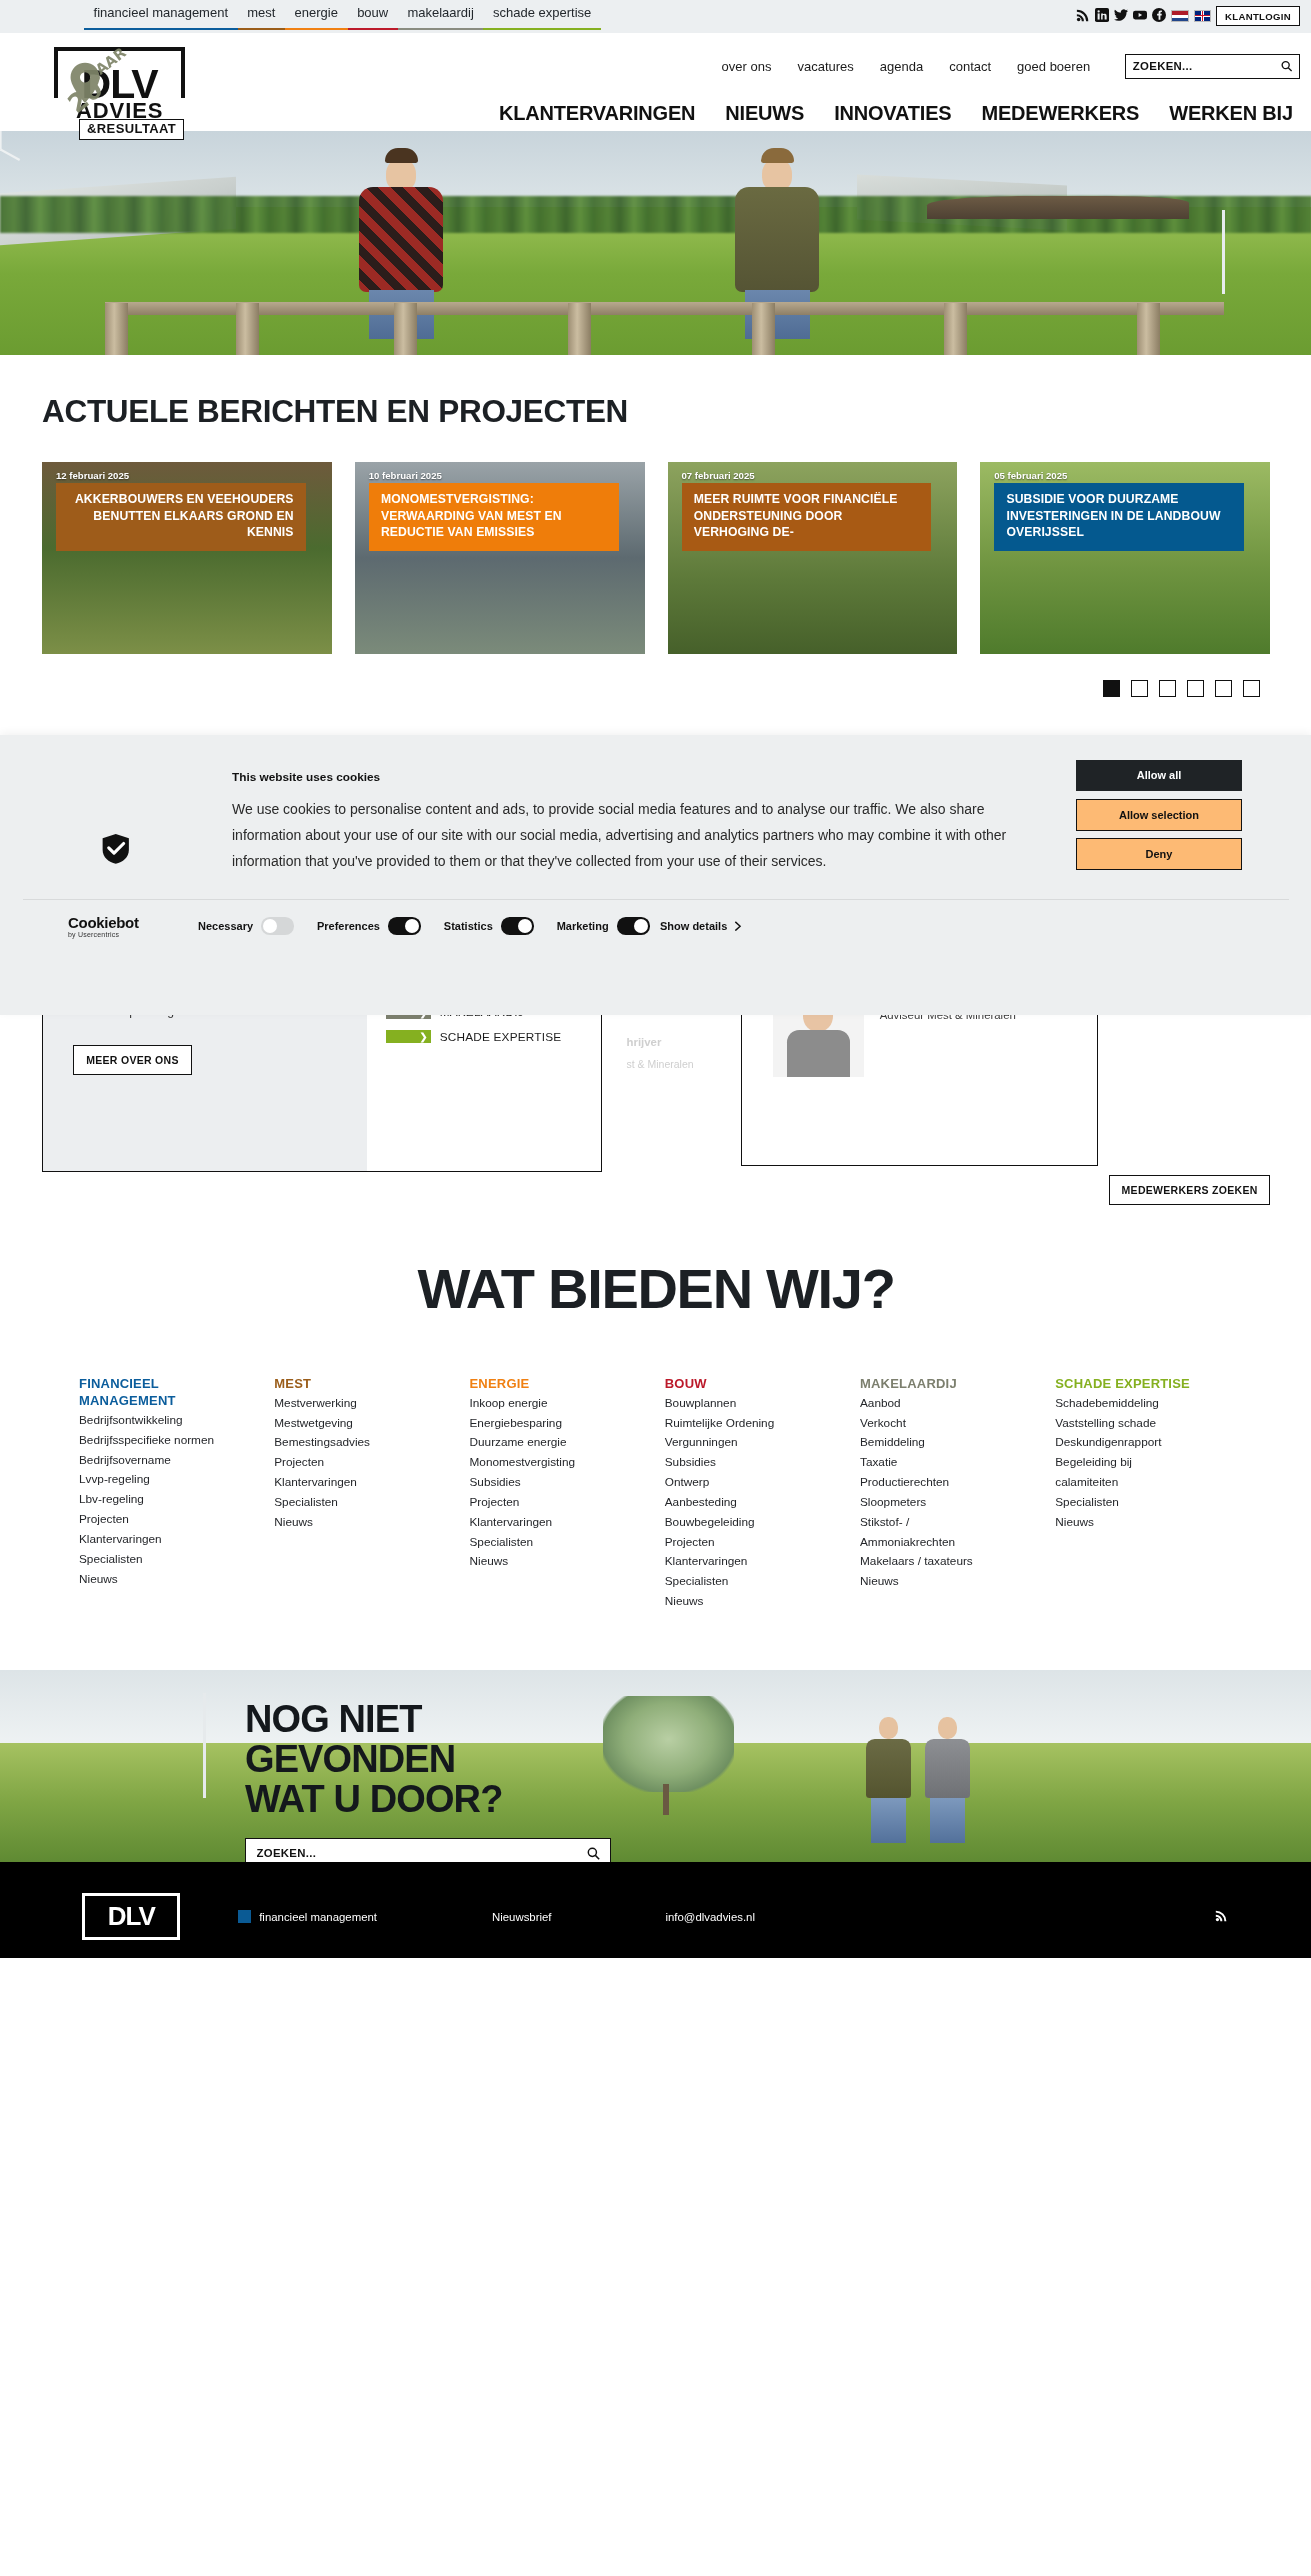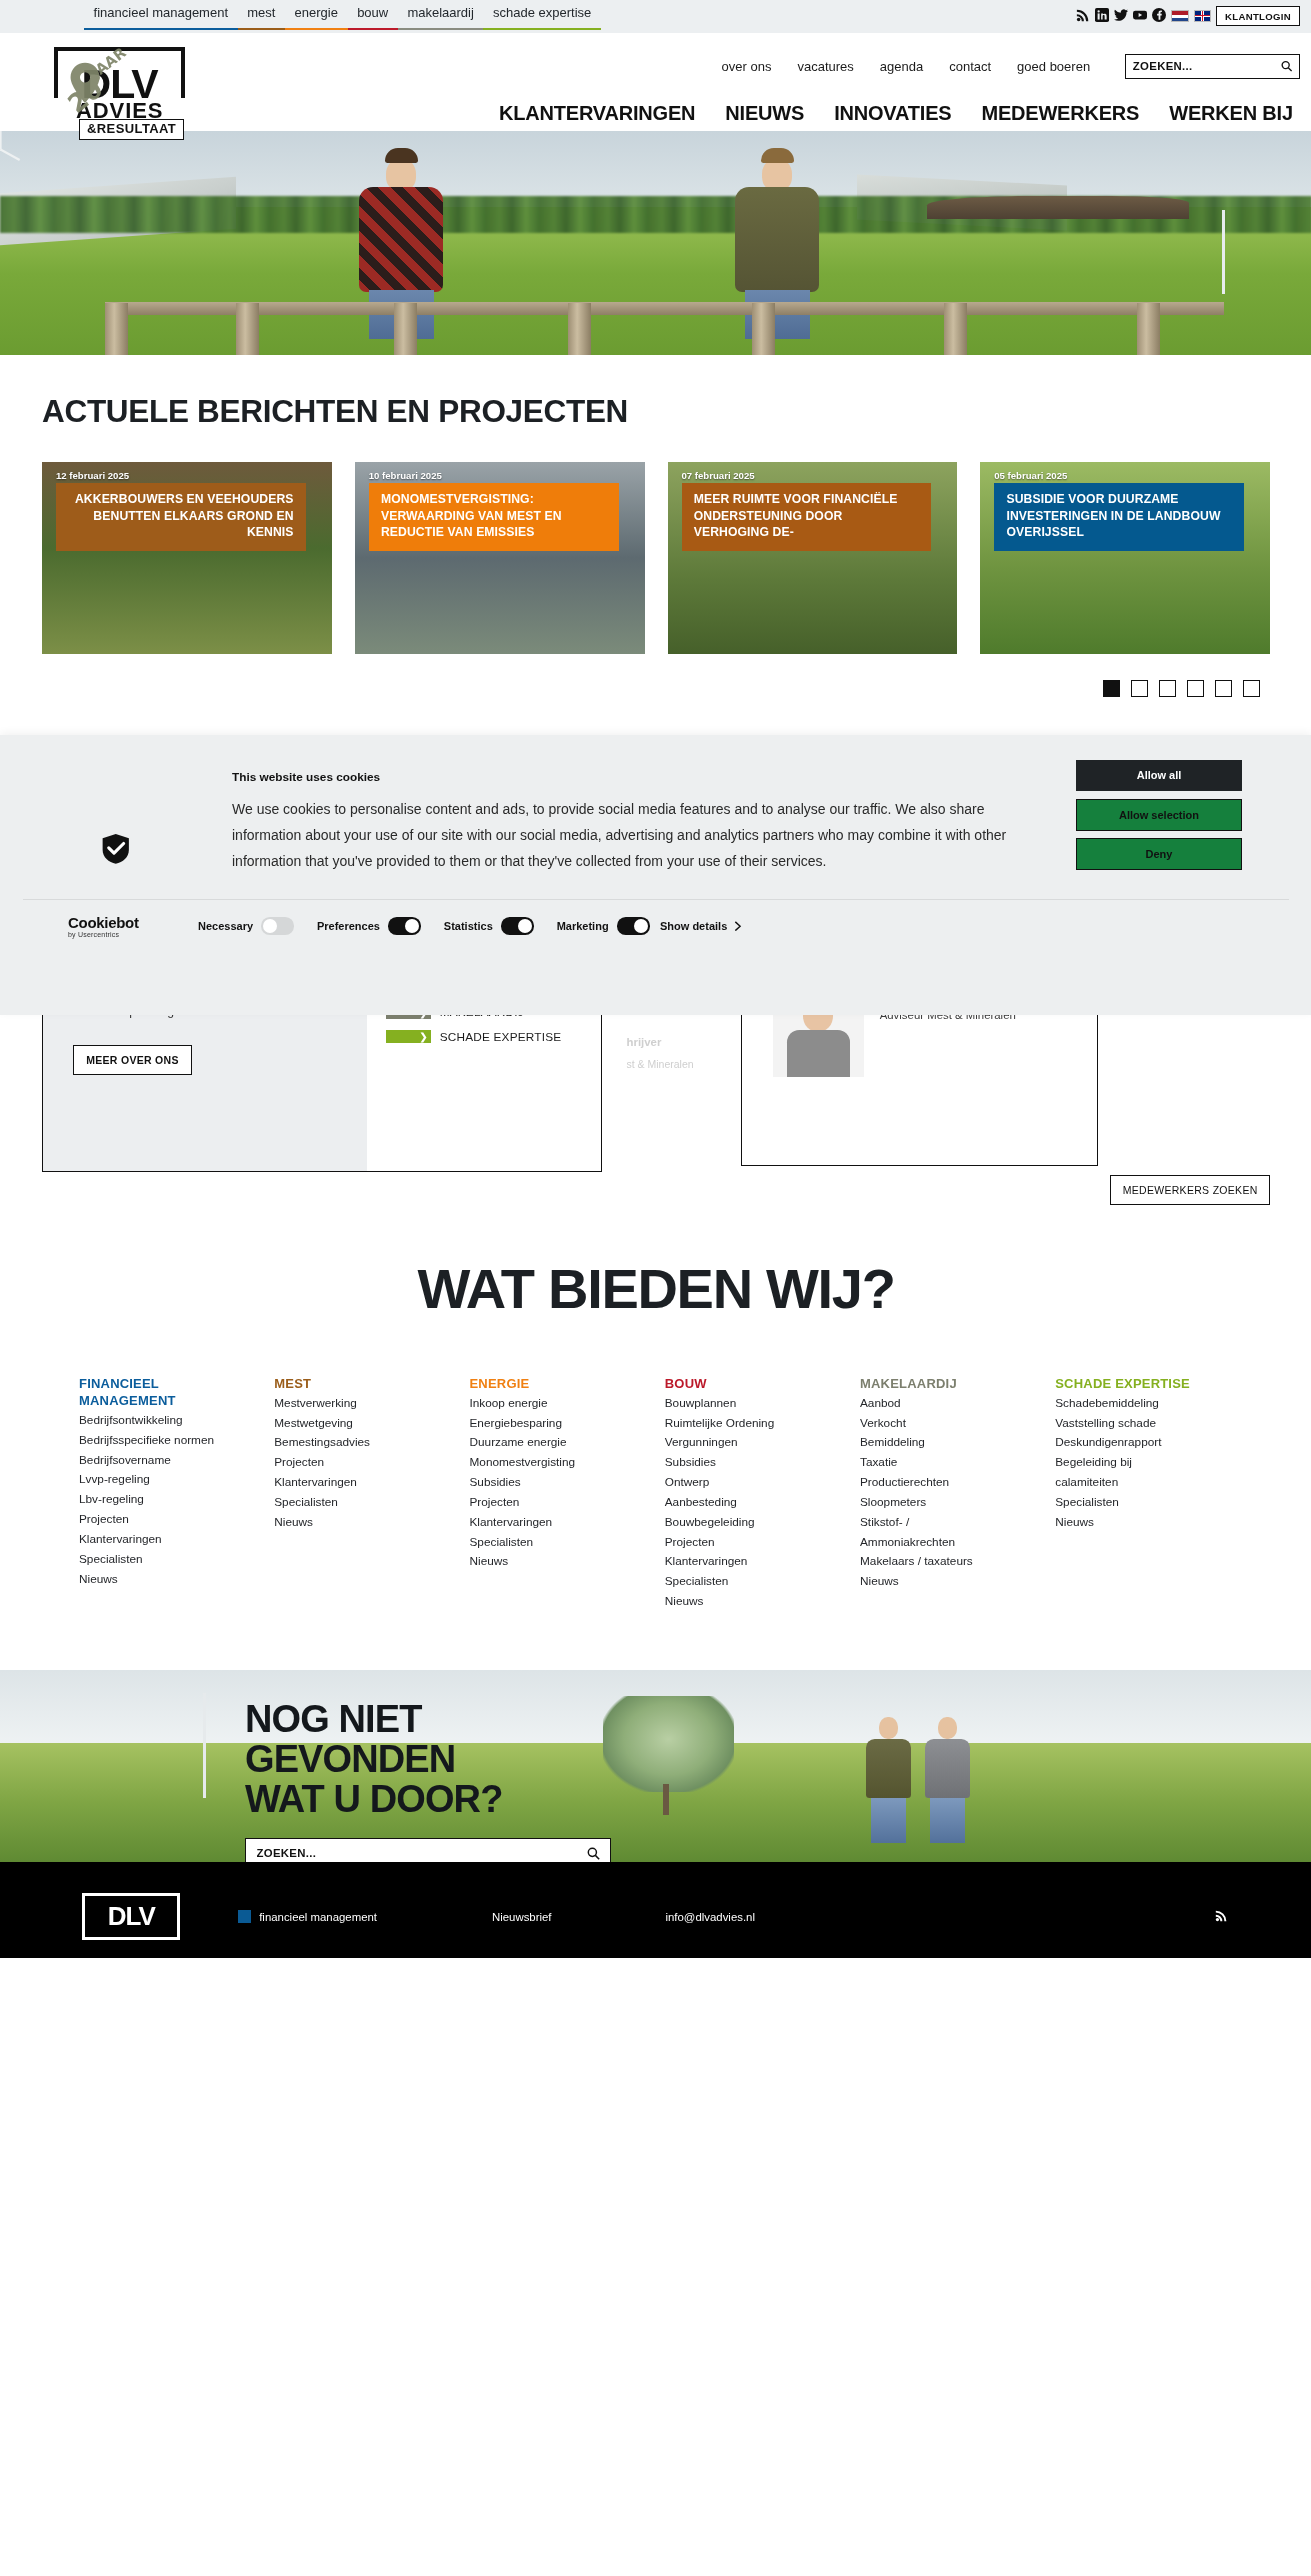--- a/index.html
+++ b/index.html
@@ -303,21 +303,21 @@
     width: 91px; height: 87px; background: #f3f3f3; position: relative; overflow:hidden;
   }
   .q-av-head { position:absolute; left: 30px; top: 8.7px; width: 30px; height: 33px; border-radius: 48%; background:#e8c4a4; }
   .q-av-hair { position:absolute; left: 29px; top: 5.2px; width: 31.5px; height: 14px; border-radius: 14px 14px 0 0; background:#a3632c; }
   .q-av-body { position:absolute; left: 14px; top: 40px; width: 63px; height: 51px; background:#8c8c8c; border-radius: 12.2px 12.2px 0 0; }
   .q-meta { margin-left: 15.7px; padding-bottom: 12.2px; }
   .q-name { font-size: 13px; font-weight: 900; color: #14181c; }
   .q-role { font-size: 11.4px; color: #3b3b3b; margin-top: 3.5px; }
   .btn-emp {
     position: absolute; right: 0; bottom: -33px; border: 1.7px solid #111; background: #fff;
-    font-size: 10.5px; font-weight: 400; letter-spacing: 0.3px; padding: 7.9px 11.4px; color: #111;
+    font-size: 10.5px; font-weight: 700; letter-spacing: 0.3px; padding: 7.9px 11.4px; color: #111;
     cursor: pointer;
   }
 
   
   .offer { padding: 84px 0 0 0; text-align: center; }
   .offer h2 {
     font-size: 56px; font-weight: 900; letter-spacing: -1.3px; color: #1c2024;
   }
   .offer-cols {
     display: flex; padding: 54px 79px 0 79px; gap: 17.5px; text-align: left;
@@ -388,21 +388,21 @@
   .ck-badge { width: 31.5px; height: 31.5px; }
   .ck-body { width: 844px; padding-top: 12.2px; }
   .ck-h { font-size: 11.8px; font-weight: bold; color: #111; }
   .ck-p { font-size: 14px; line-height: 1.86; color: #2a2a2a; margin-top: 12.2px; max-width: 791px; }
   .ck-actions { padding-top: 1.7px; }
   .ck-btn {
     width: 166px; height: 31.5px; display:flex; align-items:center; justify-content:center;
     font-size: 11px; font-weight: bold; cursor: pointer; margin-bottom: 7.9px;
   }
   .ck-allow { background: #1f2326; color: #fff; border: 1.7px solid #1f2326; }
-  .ck-sel, .ck-deny { background: #15803d; color: #111; border: 1.7px solid #111; }
+  .ck-sel, .ck-deny { background: #fdba74; color: #111; border: 1.7px solid #111; }
   .ck-bottom {
     margin: 0 23px; border-top: 0.9px solid #d8dadb; display: flex; align-items: center;
     padding-top: 14px; margin-top: 21px;
   }
   .ck-brand { width: 175px; padding-left: 45px; }
   .ck-brand .cb1 { font-size: 15px; font-weight: 900; letter-spacing: -0.3px; color: #111; }
   .ck-brand .cb2 { font-size: 7px; color: #333; letter-spacing: 0.2px; }
   .ck-toggles { display: flex; align-items: center; gap: 23px; }
   .ck-tg { display: flex; align-items: center; gap: 7.9px; }
   .ck-tg-label { font-size: 11px; font-weight: bold; color: #111; }

